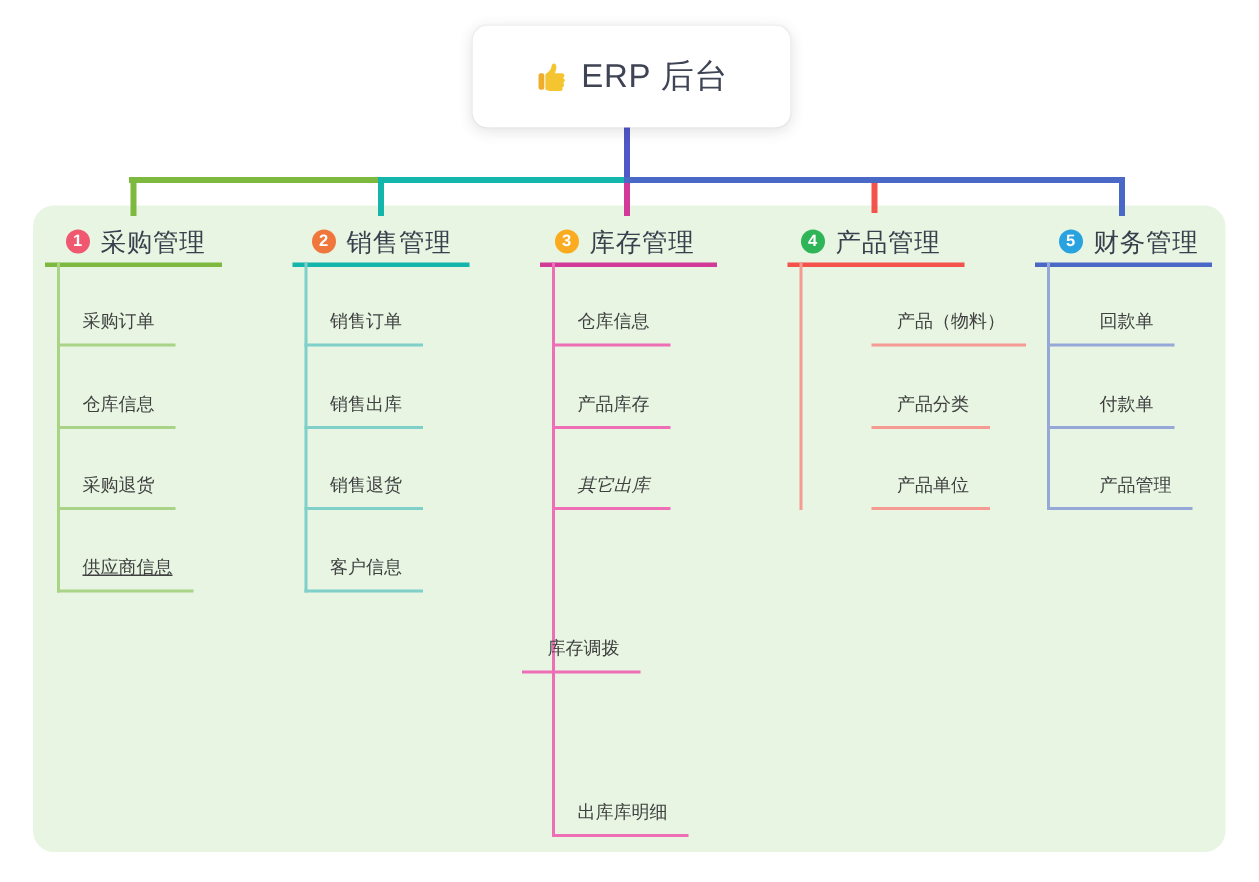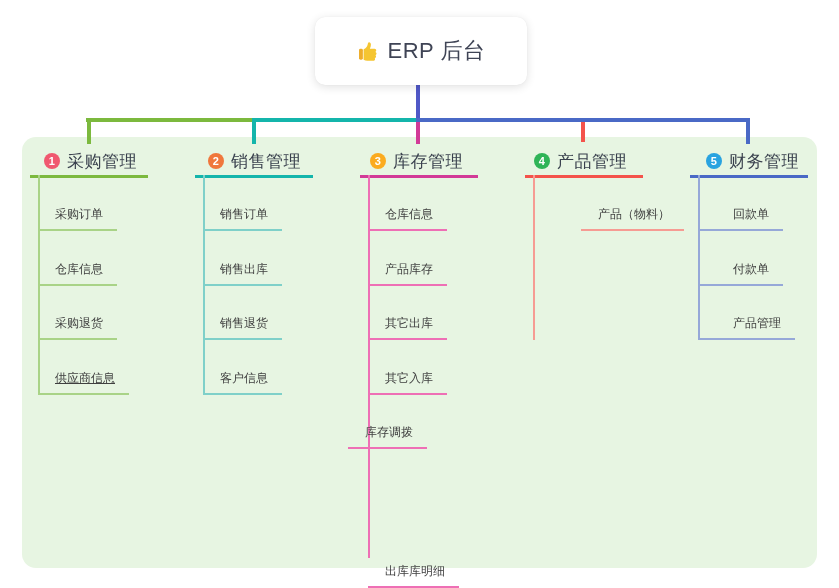--- a/index.html
+++ b/index.html
@@ -97,32 +97,33 @@
   <div class="child bc-2" style="left:203px;top:368px;">客户信息</div>
 
   <div class="branch-header" style="left:370px;">
     <span class="badge badge-3">3</span>
     <span>库存管理</span>
   </div>
   <div class="ln bg-b3" style="left:360px;top:175px;width:118px;height:3px;"></div>
   <div class="ln bg-l3" style="left:368px;top:175px;width:2px;height:383px;"></div>
   <div class="child bc-3" style="left:368px;top:204px;">仓库信息</div>
   <div class="child bc-3" style="left:368px;top:259px;">产品库存</div>
-  <div class="child bc-3" style="left:368px;top:313px;">其它出库</div>
-  <div class="child bc-3" style="left:368px;top:368px;">其它入库</div>
+  <div class="child bc-3" style="left:368px;top:313px;font-style:italic;">其它出库</div>
   <div class="child bc-3" style="left:348px;top:422px;">库存调拨</div>
-  <div class="child bc-3" style="left:368px;top:531px;margin-top:30px;">出库库明细</div>
+  <div class="child bc-3" style="left:368px;top:531px;">出库库明细</div>
 
   <div class="branch-header" style="left:534px;">
     <span class="badge badge-4">4</span>
     <span>产品管理</span>
   </div>
   <div class="ln bg-b4" style="left:525px;top:175px;width:118px;height:3px;"></div>
   <div class="ln bg-l4" style="left:533px;top:175px;width:2px;height:165px;"></div>
   <div class="child bc-4" style="left:533px;top:204px;">产品（物料）</div>
+  <div class="child bc-4" style="left:533px;top:259px;">产品分类</div>
+  <div class="child bc-4" style="left:533px;top:313px;">产品单位</div>
 
   <div class="branch-header" style="left:706px;">
     <span class="badge badge-5">5</span>
     <span>财务管理</span>
   </div>
   <div class="ln bg-b5" style="left:690px;top:175px;width:118px;height:3px;"></div>
   <div class="ln bg-l5" style="left:698px;top:175px;width:2px;height:165px;"></div>
   <div class="child bc-5" style="left:698px;top:204px;">回款单</div>
   <div class="child bc-5" style="left:698px;top:259px;">付款单</div>
   <div class="child bc-5" style="left:698px;top:313px;">产品管理</div>

